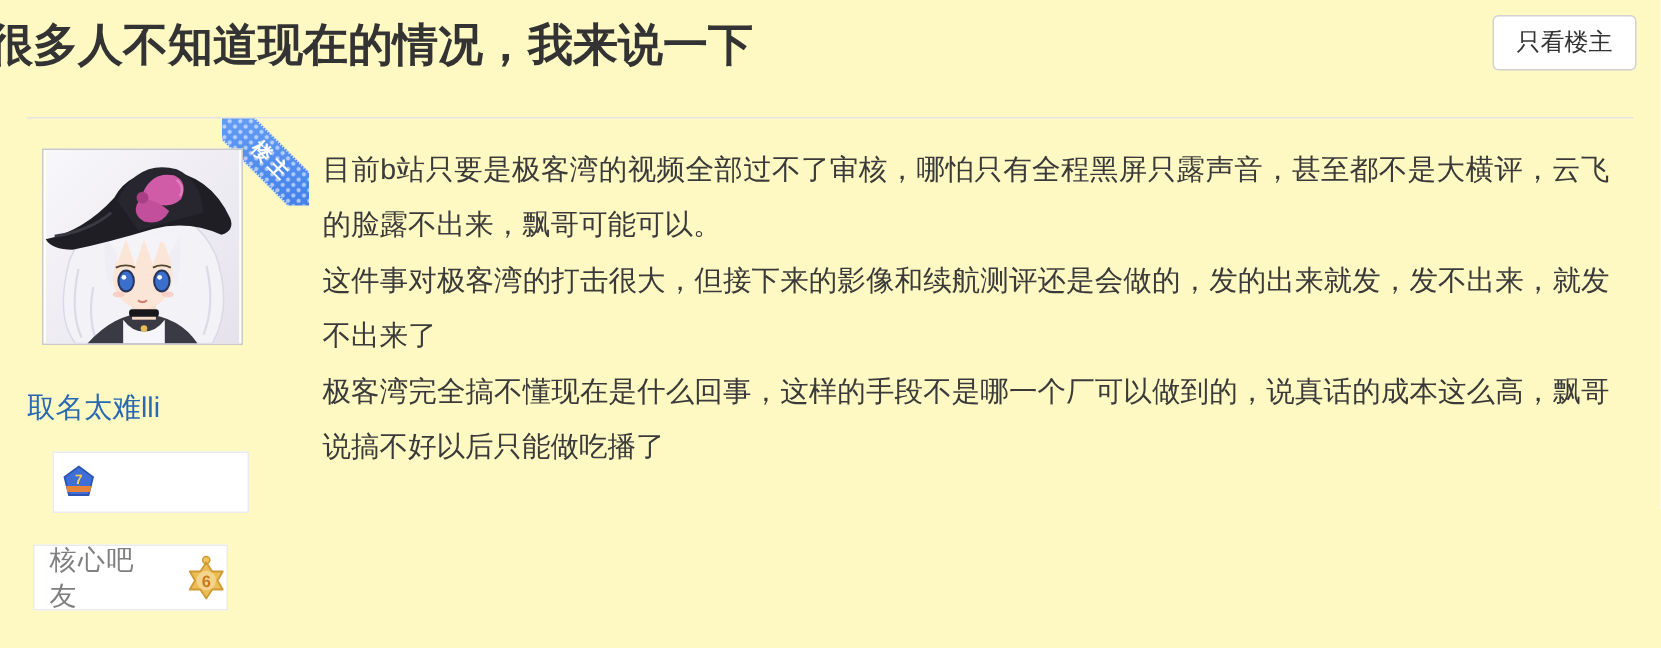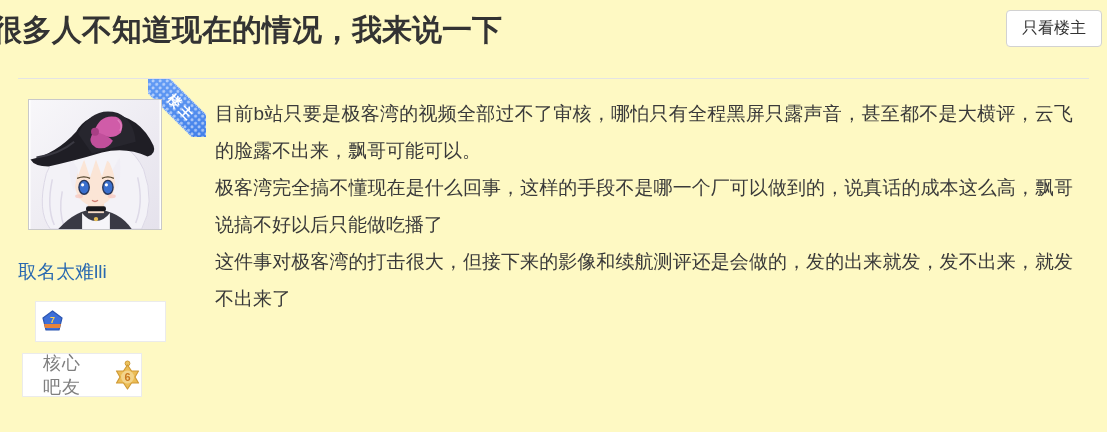--- a/index.html
+++ b/index.html
@@ -5,21 +5,21 @@
   * { margin:0; padding:0; box-sizing:border-box; }
   html,body { background:#fff; }
   body { font-family:"Liberation Sans","DejaVu Sans",sans-serif; }
   .page { position:relative; width:1107px; height:432px; background:#fef9c3; overflow:hidden; }
 
   
   .thread-title {
     position:absolute; left:-8px; top:10px;
     font-size:30px; font-weight:700; color:#333; white-space:nowrap;
   }
-  .header-btns { position:absolute; top:10px; right:5px; display:flex; gap:21px;margin-left:36px; }
+  .header-btns { position:absolute; top:10px; right:16px; display:flex; gap:21px;margin-left:36px; }
   .btn {
     height:37px; padding:0 15px; background:#fff;
     border:1px solid #d2d2d2; border-radius:4px;
     font-size:16px; color:#333; cursor:pointer;
     display:flex; align-items:center; gap:7px;
     font-family:inherit;
   }
 
   
   .post { position:absolute; top:78px; left:18px; right:18px; bottom:0; border-top:1px solid #e4e4e4; }
@@ -50,21 +50,21 @@
   .username {
     position:absolute; top:180px; left:0; width:165px; text-align:left;
     color:#2969b0; font-size:19px; cursor:pointer; white-space:nowrap;
   }
 
   .badge-box {
     position:absolute; background:#fff; border:1px solid #ebebeb;
     display:flex; align-items:center; cursor:pointer;
   }
   .badge-box1 { left:17px; top:222px; width:131px; height:41px; padding-left:5px; }
-  .badge-box2 { left:4px; top:274px; width:120px; height:44px; padding-left:20px; gap:21px; }
+  .badge-box2 { left:4px; top:284px; width:130px; height:44px; padding-left:10px; gap:21px; }
   .member-label { color:#7f7f7f; font-size:18px; letter-spacing:1px; }
 
   
   .content { position:absolute; left:197px; top:16px; right:16px; }
   .content p {
     font-size:19px; line-height:37px; color:#3a3a3a;
     text-align:justify; text-justify:inter-ideograph; word-break:break-all;
   }
 </style>
 </head>
@@ -155,18 +155,18 @@
             <circle cx="13.5" cy="17" r="6.5" fill="#f3d48a"></circle>
             <text x="13.5" y="21" text-anchor="middle" font-size="11" font-weight="bold" fill="#c8781e" font-family="'Liberation Sans',sans-serif">6</text>
           </svg>
         </span>
       </div>
 
     </div>
 
     <div class="content">
       <p>目前b站只要是极客湾的视频全部过不了审核，哪怕只有全程黑屏只露声音，甚至都不是大横评，云飞的脸露不出来，飘哥可能可以。</p>
+      <p>这件事对极客湾的打击很大，但接下来的影像和续航测评还是会做的，发的出来就发，发不出来，就发不出来了</p>
       <p>极客湾完全搞不懂现在是什么回事，这样的手段不是哪一个厂可以做到的，说真话的成本这么高，飘哥说搞不好以后只能做吃播了</p>
-      <p>这件事对极客湾的打击很大，但接下来的影像和续航测评还是会做的，发的出来就发，发不出来，就发不出来了</p>
     </div>
 
   </div>
 </div>
 
 </body></html>

